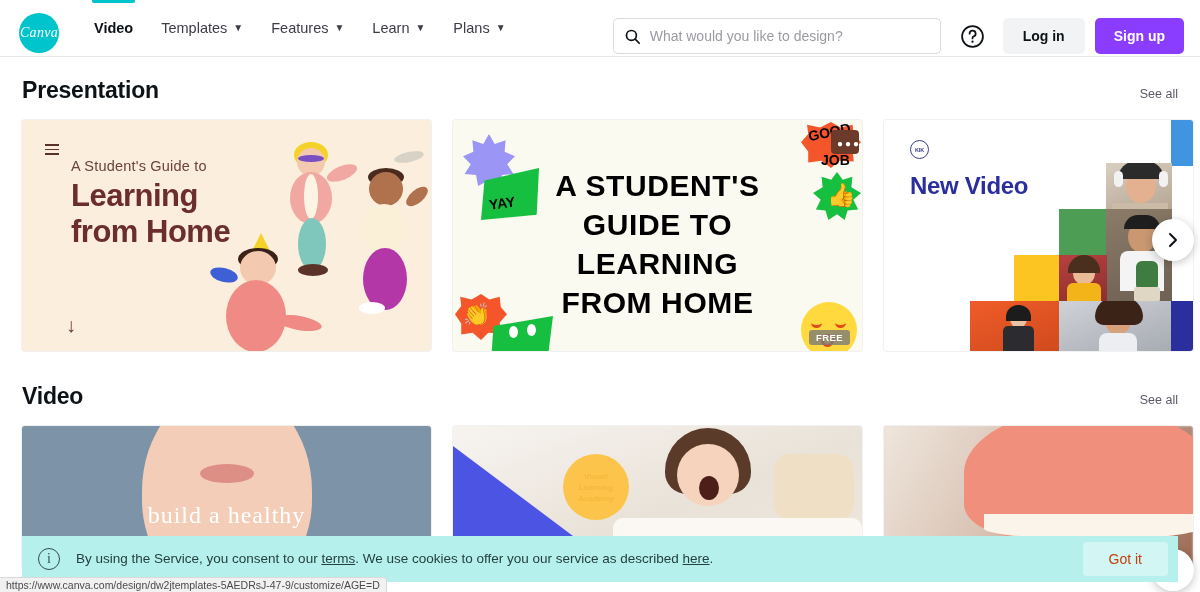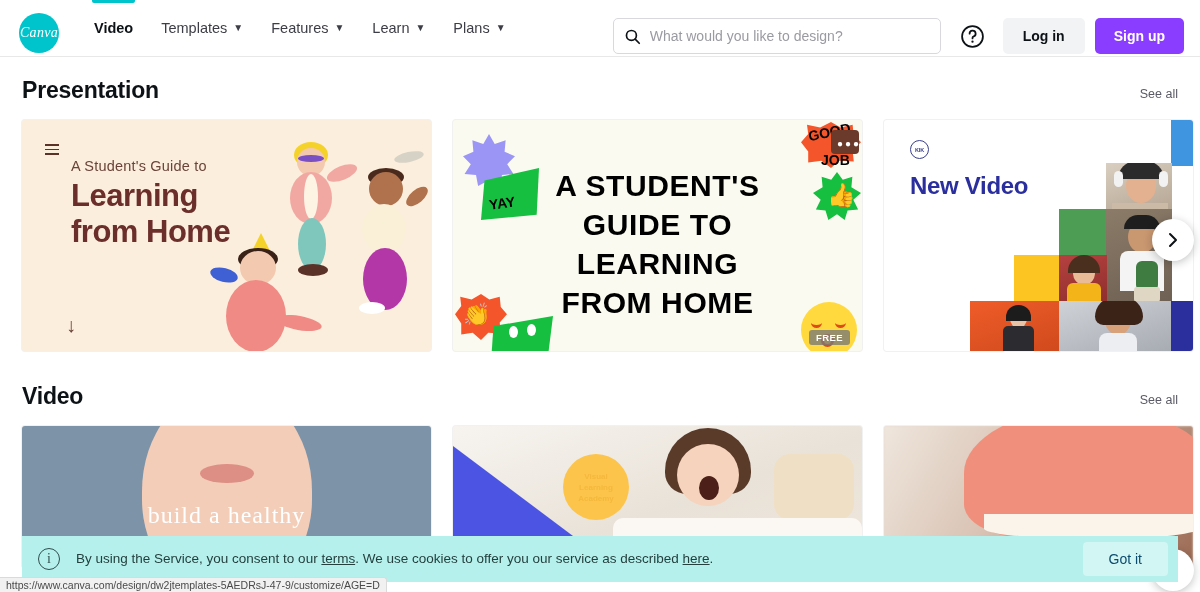--- a/index.html
+++ b/index.html
@@ -232,21 +232,21 @@
     width: 22px; height: 22px; border: 1.6px solid #2f4f4d; border-radius: 50%;
     display:flex; align-items:center; justify-content:center;
     font-family:"Liberation Serif", serif; font-size: 14px; color:#2f4f4d; flex:0 0 auto;
   }
   .cookie-text {
     margin-left: 16px; font-size: 13.5px; color: #23403e; line-height: 18px;
   }
   .cookie-text a { color: #23403e; text-decoration: underline; cursor: pointer; }
   .btn-gotit {
     margin-left: auto; background: rgba(255,255,255,.38); border: none;
-    color: #0c4a6e; font-size: 14px; font-family:"Liberation Sans", sans-serif;
+    color: #c2410c; font-size: 14px; font-family:"Liberation Sans", sans-serif;
     padding: 9px 26px; border-radius: 4px; cursor: pointer;
   }
 
   
   .status-bar {
     position: absolute; left: 0; bottom: 0; height: 15px; max-width: 396px;
     background: #f1f1f1; border-top-right-radius: 3px;
     border: 1px solid #dadada; border-left: none; border-bottom: none;
     display: flex; align-items: center; padding: 0 6px;
     font-size: 10.5px; color: #4a4a4a; white-space: nowrap; overflow: hidden;

